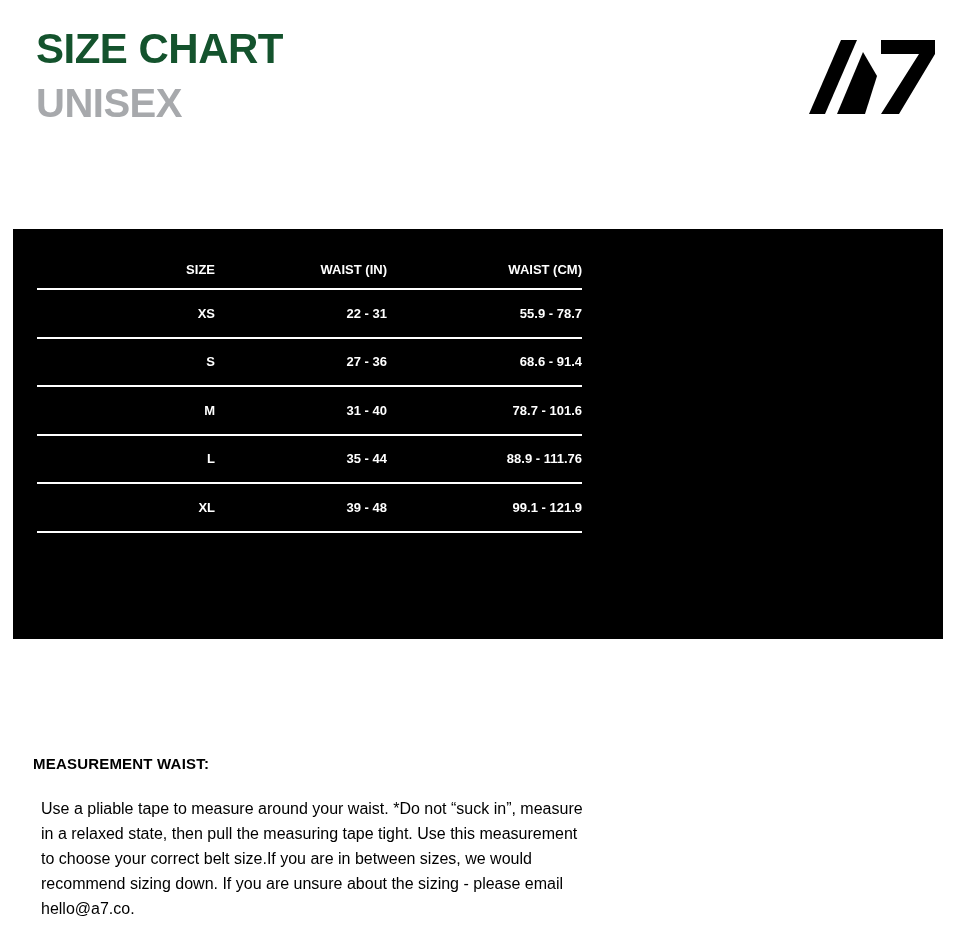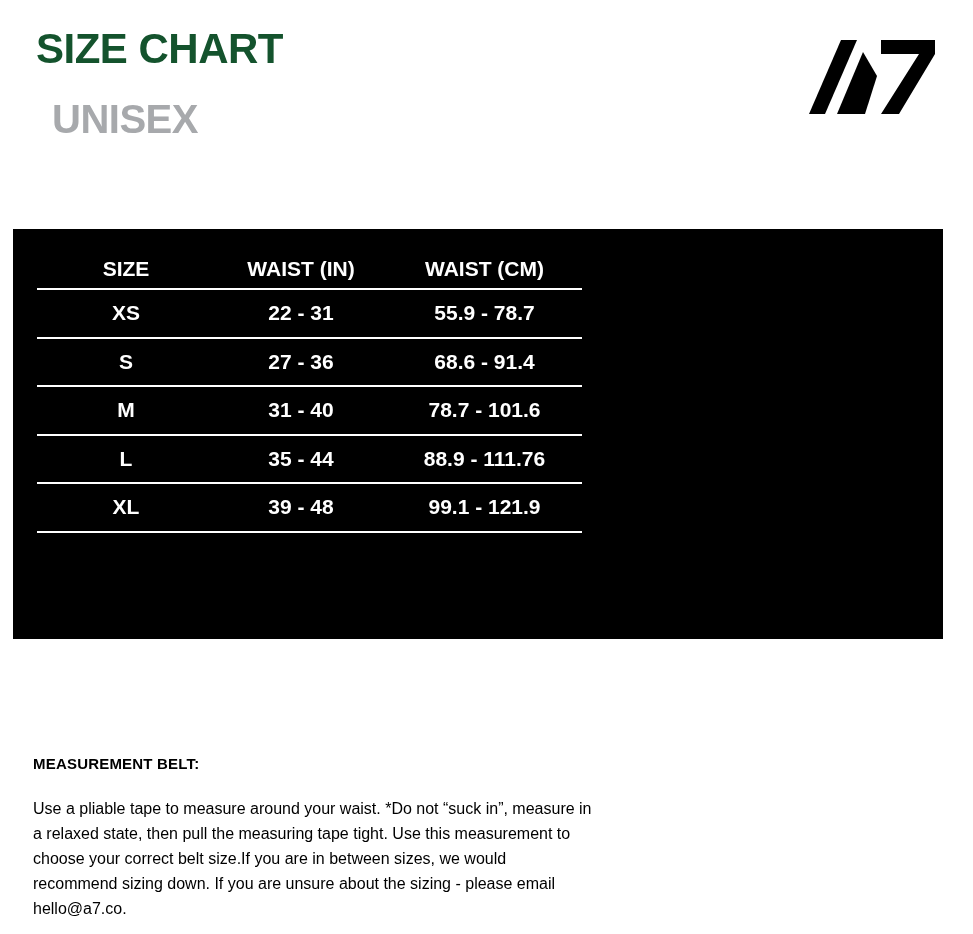--- a/index.html
+++ b/index.html
@@ -37,21 +37,21 @@
     color: #14532d;
     margin: 0;
     white-space: nowrap;
   }
   .title-sub {
     font-size: 40px;
     font-weight: bold;
     letter-spacing: -0.5px;
     line-height: 54px;
     color: #a7a9ac;
-    margin: 16px;
+    margin: 0;
     white-space: nowrap;
   }
 
   .logo {
     position: absolute;
     right: 0;
     top: 10px;
     width: 130px;
     height: 90px;
   }
@@ -68,23 +68,23 @@
   table.size-table {
     position: absolute;
     left: 24px;
     top: 21px;
     width: 545px;
     border-collapse: collapse;
     table-layout: fixed;
   }
   table.size-table th,
   table.size-table td {
-    text-align: center;
+    text-align: right;
     color: #ffffff;
-    font-size: 21px;
+    font-size: 13px;
     font-weight: bold;
     padding: 0;
     height: 46.5px;
     vertical-align: middle;
     white-space: nowrap;
   }
   table.size-table th {
     height: 38px;
   }
   table.size-table thead th {
@@ -107,21 +107,21 @@
   }
   .note-title {
     font-size: 15px;
     font-weight: bold;
     margin: 0 0 24px 0;
     letter-spacing: 0.2px;
   }
   .note-body {
     font-size: 16px;
     line-height: 25px;
-    margin: 0;
+    margin: 8px;
     color: #000000;
   }
 </style>
 </head>
 <body>
 
 <div class="header">
   <div class="title-block">
     <div class="title-main">SIZE CHART</div>
     <div class="title-sub">UNISEX</div>
@@ -171,15 +171,15 @@
       <tr>
         <td>XL</td>
         <td>39 - 48</td>
         <td>99.1 - 121.9</td>
       </tr>
     </tbody>
   </table>
 </div>
 
 <div class="note">
-  <div class="note-title">MEASUREMENT BELT:</div>
+  <div class="note-title">MEASUREMENT WAIST:</div>
   <p class="note-body">Use a pliable tape to measure around your waist. *Do not “suck in”, measure in a relaxed state, then pull the measuring tape tight. Use this measurement to choose your correct belt size.If you are in between sizes, we would recommend sizing down. If you are unsure about the sizing - please email hello@a7.co.</p>
 </div>
 
 </body></html>

